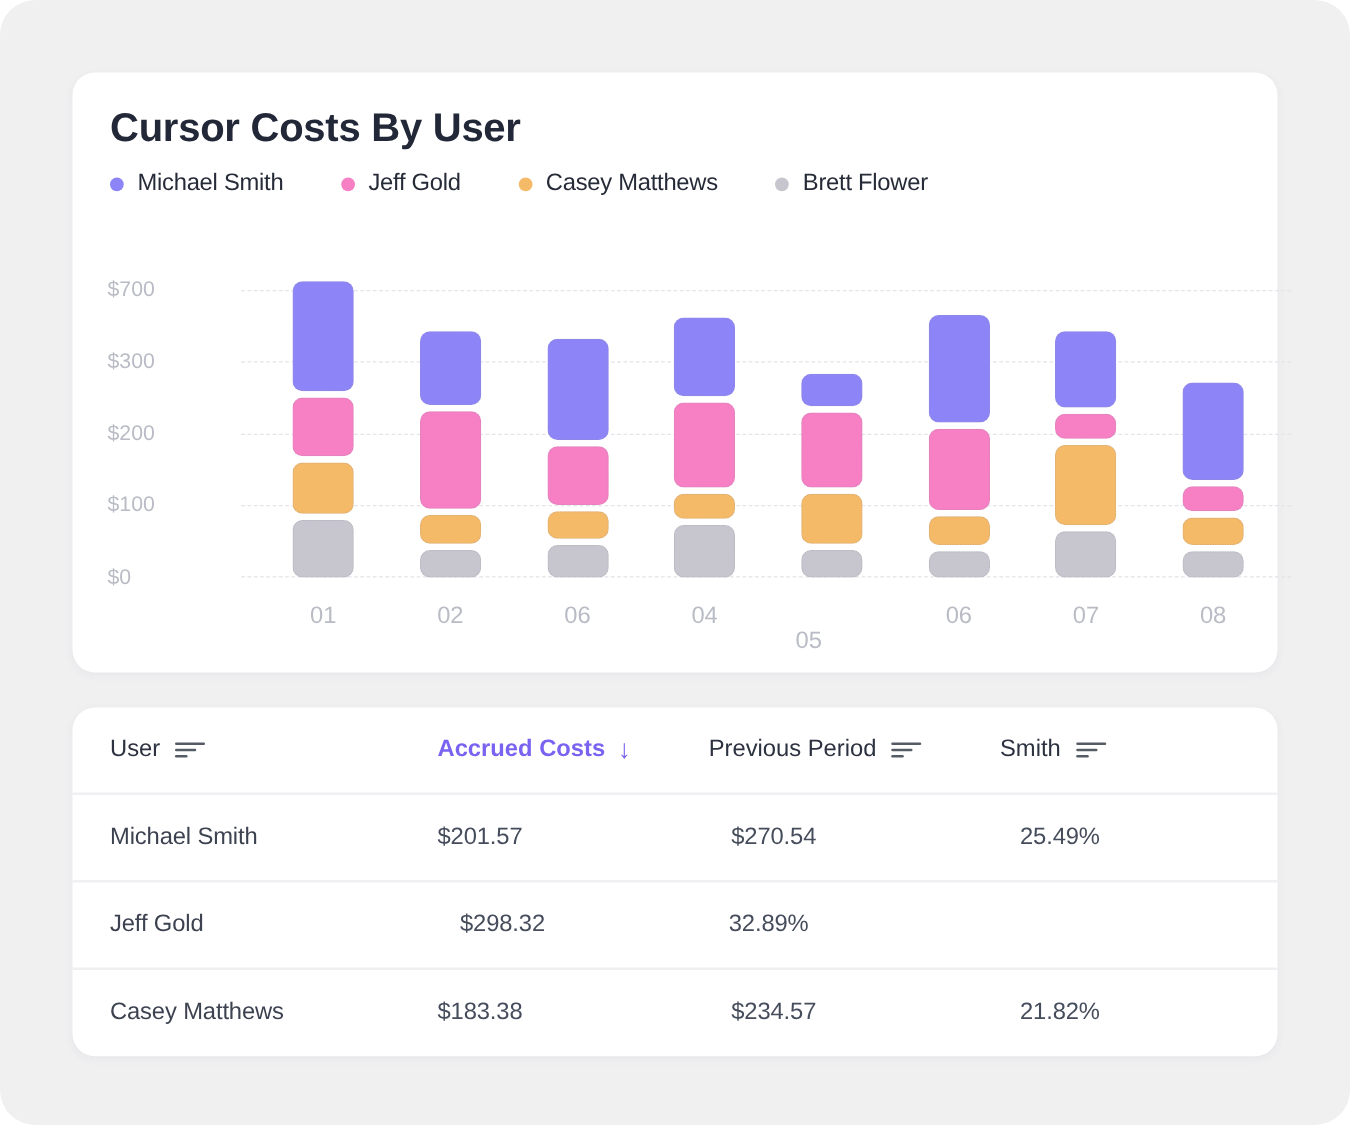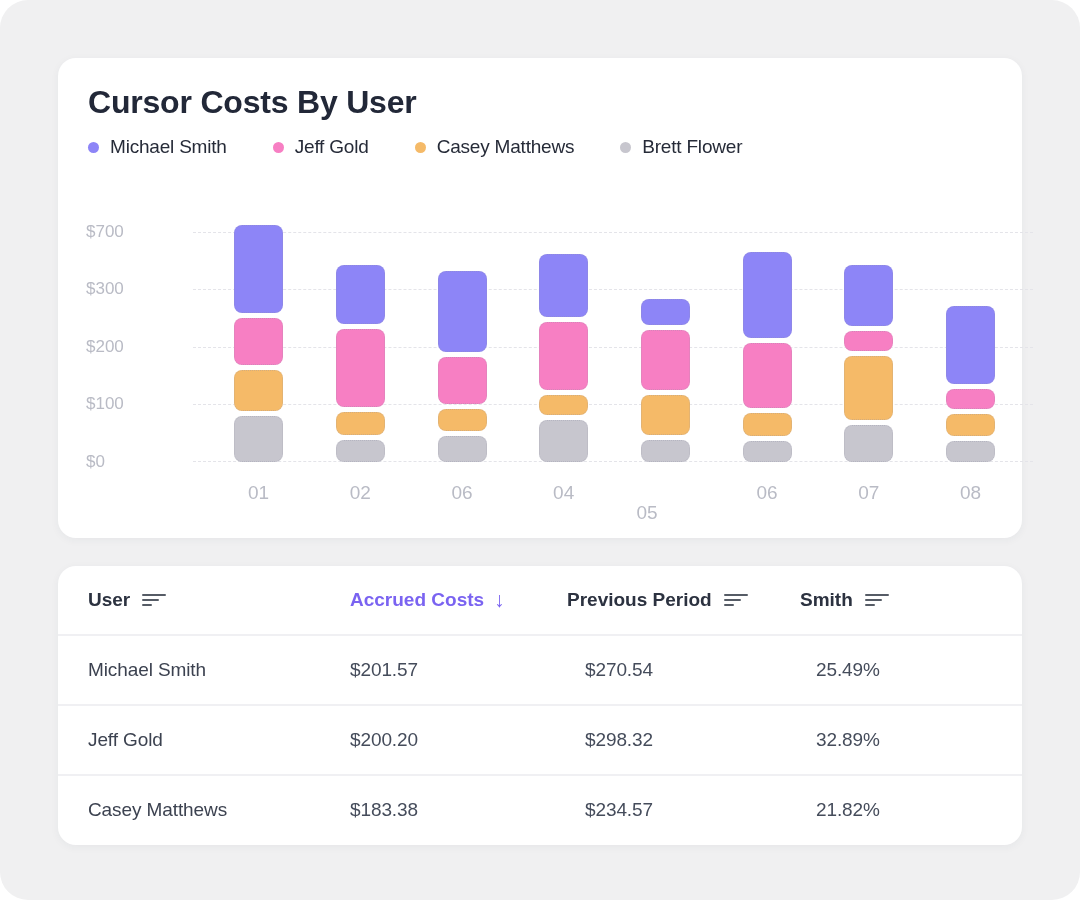--- a/index.html
+++ b/index.html
@@ -17,21 +17,21 @@
 
   .yaxis span { position:absolute; left:28px; width:46px; font-size:17px; color:#b9bbc5; }
   .plot { position:absolute; left:135px; top:174px; width:840px; height:230px; }
   .gridline { position:absolute; left:0; width:100%; border-top:1px dashed #e4e4e9; height:0; }
   .seg { position:absolute; width:49px; border-radius:8px; border:1px dotted rgba(150,150,170,0.35); }
   .xlabel { position:absolute; top:250px; width:60px; text-align:center; font-size:19px; color:#b9bbc5; }
 
   .trow { display:grid; grid-template-columns:262px 217px 233px 1fr; align-items:center; padding-left:30px; }
   .thead { height:68px; }
   .tbody-row { height:70px; border-top:2px solid #f0f0f3; }
-  .th { font-size:19px; color:#2c3240; font-weight:700; display:flex; align-items:center; cursor:pointer; }
+  .th { font-size:19px; color:#2c3240; font-weight:400; display:flex; align-items:center; cursor:pointer; }
   .th.active { color:#7a63f1; font-weight:700; }
   .sort-arrow { margin-left:10px; font-size:21px; font-weight:500; color:#7a63f1; }
   .sort-icon { display:inline-block; margin-left:12px; }
   .sort-icon i { display:block; height:2px; border-radius:1px; background:#565c66; margin-bottom:3px; }
   .sort-icon i:nth-child(1){ width:24px; }
   .sort-icon i:nth-child(2){ width:17px; }
   .sort-icon i:nth-child(3){ width:10px; margin-bottom:0; }
   .td { font-size:19px; color:#454c5b; letter-spacing:-0.1px; }
   .td.c1 { color:#3c4250; }
   .td.c3 { padding-left:18px; }
@@ -155,21 +155,20 @@
     </div>
 
     <div class="trow tbody-row">
       <div class="td c1">Michael Smith</div>
       <div class="td c2">$201.57</div>
       <div class="td c3">$270.54</div>
       <div class="td c4">25.49%</div>
     </div>
     <div class="trow tbody-row">
       <div class="td c1">Jeff Gold</div>
-      <div class="td c2">$200.20</div>
       <div class="td c3">$298.32</div>
       <div class="td c4">32.89%</div>
     </div>
     <div class="trow tbody-row">
       <div class="td c1">Casey Matthews</div>
       <div class="td c2">$183.38</div>
       <div class="td c3">$234.57</div>
       <div class="td c4">21.82%</div>
     </div>
   </div>

